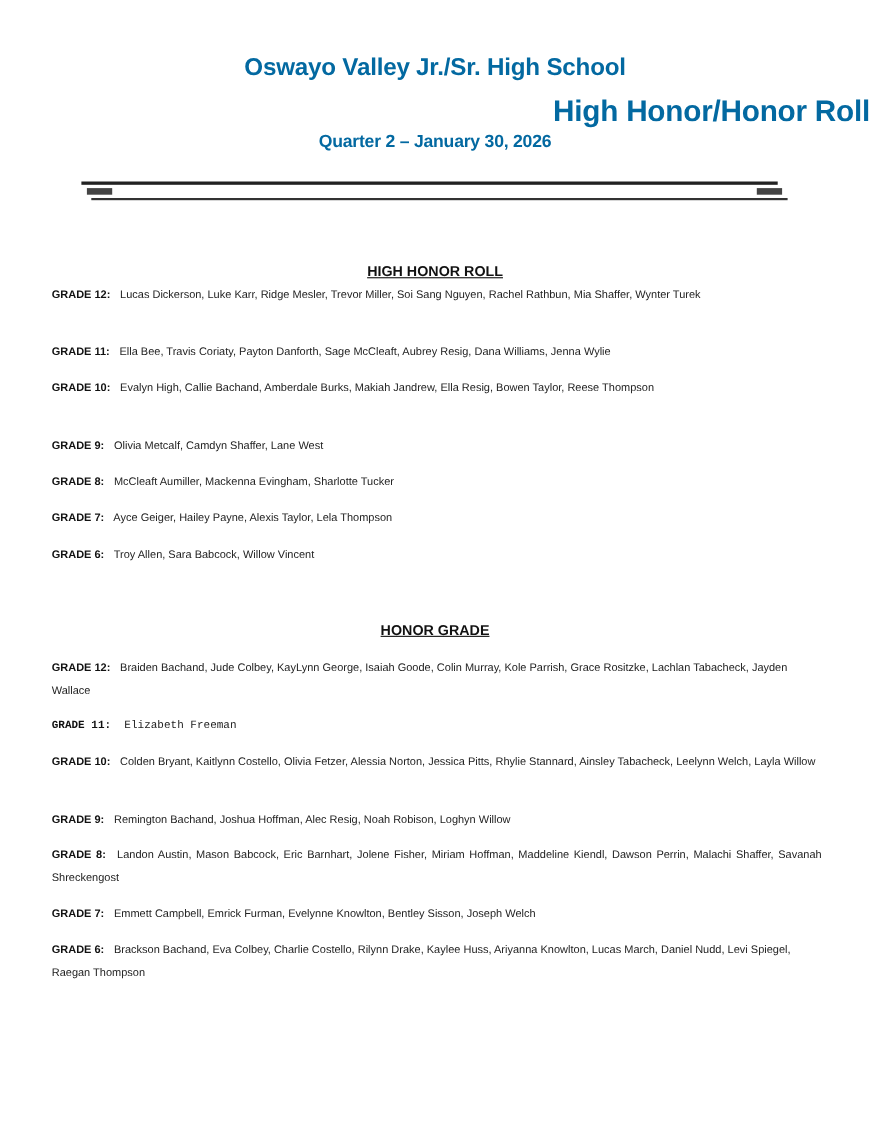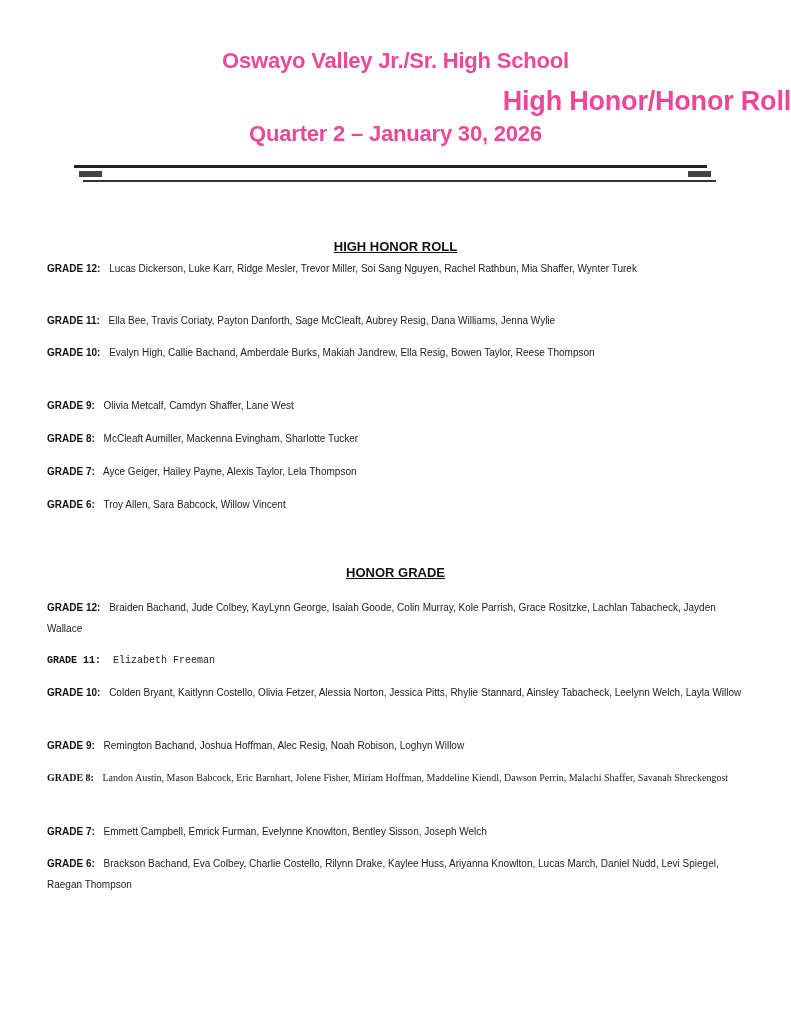--- a/index.html
+++ b/index.html
@@ -2,42 +2,42 @@
 <html><head>
   <meta charset="utf-8">
   <style>
     html, body { margin: 0; padding: 0; background: #ffffff; }
     body {
       width: 791px; height: 1024px; position: relative; overflow: hidden;
       font-family: "Liberation Sans", sans-serif; color: #1a1a1a;
     }
     .title {
       position: absolute; left: 0; width: 791px; text-align: center;
-      font-weight: bold; color: #ec4899;
+      font-weight: bold; color: #0369a1;
       letter-spacing: -0.2px;
     }
     .t1 { top: 48px; font-size: 22px; }
     .t2 { top: 86px; font-size: 27px; text-align: right; }
-    .t3 { top: 121px; font-size: 22px; }
+    .t3 { top: 121px; font-size: 16px; }
     .rule { position: absolute; background: #222; }
     .rule.top { left: 74px; width: 633px; top: 165px; height: 3px; }
     .rule.bottom { left: 83px; width: 633px; top: 180px; height: 2px; background: #333; }
     .block { position: absolute; top: 171px; width: 23px; height: 6px; background: #444; }
     .block.left { left: 79px; }
     .block.right { left: 688px; }
     .section-heading {
       position: absolute; left: 0; width: 791px; text-align: center;
       font-weight: bold; font-size: 13px; text-decoration: underline; color: #111;
     }
     .grade {
       position: absolute; left: 47px; width: 700px;
       font-size: 10px; line-height: 21px; color: #222;
     }
     .grade .label { font-weight: bold; color: #111; margin-right: 6px; }
-    .grade.justify { text-align: justify; font-family: Liberation Serif, serif; }
+    .grade.justify { text-align: justify; }
   </style>
 </head>
 <body>
 
 <div class="title t1">Oswayo Valley Jr./Sr. High School</div>
 <div class="title t2">High Honor/Honor Roll</div>
 <div class="title t3">Quarter 2 – January 30, 2026</div>
 
 <div class="rule top"></div>
 <div class="block left"></div>

